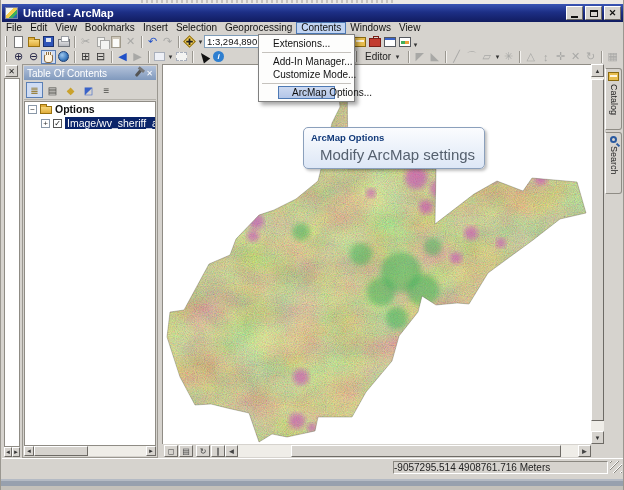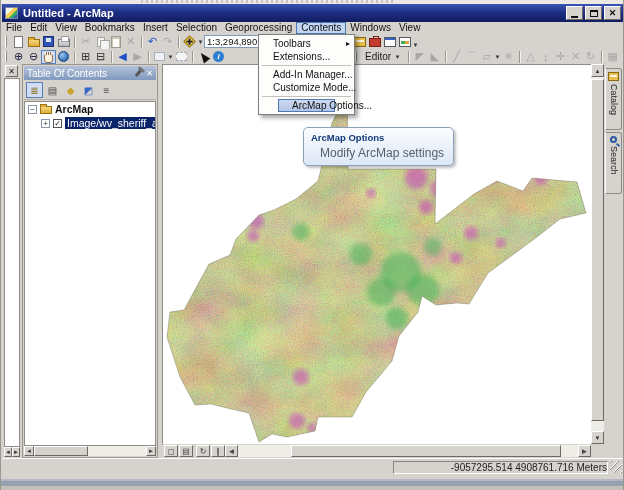--- a/index.html
+++ b/index.html
@@ -134,40 +134,40 @@
     border:1px solid; border-color:#fff #6d6a65 #6d6a65 #fff; }
 
   #tabstrip { left:602px; top:0; width:18px; height:394px; }
   .vtab { position:absolute; left:0; width:17px; height:62px; background:#d6d3ce; border:1px solid #8f8c85;
     border-left:1px solid #fff; border-radius:0 3px 3px 0; display:flex; flex-direction:column; align-items:center; padding-top:3px; gap:3px; }
   .vtab .lbl { writing-mode:vertical-rl; font-size:9px; color:#222; }
 
   
   #status { left:1px; top:458px; width:622px; height:17px; background:#d6d3ce; border-top:1px solid #fff; }
   #coords { position:absolute; right:16px; top:2px; width:215px; height:13px; font-size:10px; color:#222;
-    text-align:right; line-height:12px; border:1px solid; border-color:#8a8780 #fff #fff #8a8780; background:#d6d3ce; }
+    text-align:left; line-height:12px; border:1px solid; border-color:#8a8780 #fff #fff #8a8780; background:#d6d3ce; }
   #gripc { position:absolute; right:2px; bottom:2px; width:12px; height:12px;
     background:repeating-linear-gradient(135deg,#fff 0 1px,#8a8780 1px 2px,transparent 2px 5px); }
   #bstrip { left:0; top:475px; width:624px; height:15px;
     background:linear-gradient(180deg,#d6d3ce 0 4px,#b4bac4 4px 6px,#97a0ae 6px 11px,#c3c0ba 11px); }
 
   
   #cmenu { left:257px; top:34px; width:97px; background:#fdfdfc; border:1px solid #808080;
     box-shadow:3px 3px 4px rgba(0,0,0,.35); padding:2px 0; z-index:50; }
   .mrow { height:13px; line-height:13px; font-size:10px; padding-left:14px; position:relative; color:#111; white-space:nowrap; }
   .mrow .sub { position:absolute; right:4px; top:0; font-size:8px; }
   .mrow.hl { background:linear-gradient(180deg,#cdd9f0,#b3c6e8); border:1px solid #4d79b4; line-height:11px;
     margin:0 19px; padding-left:13px; }
   .msep { height:1px; background:#c5c2bd; margin:2px 3px; }
 
   
   #tip { left:302px; top:127px; z-index:51; background:linear-gradient(180deg,#fbfcfe,#dde7f6);
     border:1px solid #8ba0bc; box-shadow:2px 2px 3px rgba(0,0,0,.25); padding:4px 9px 5px 7px; border-radius:5px; }
   #tip .tt { font-size:9.5px; font-weight:bold; color:#123a7a; white-space:nowrap; }
-  #tip .td { font-size:12px; color:#55606e; margin:3px 0 0 9px; white-space:nowrap; }
+  #tip .td { font-size:15px; color:#55606e; margin:3px 0 0 9px; white-space:nowrap; }
 </style>
 </head>
 <body>
 
 <div id="win">
 
   <div id="sliver" class="abs">
       <div class="smudge"></div>
     </div>
 
@@ -375,21 +375,21 @@
         <span class="tocbtn pressed c1">≣</span>
         <span class="tocbtn">▤</span>
         <span class="tocbtn c2">◆</span>
         <span class="tocbtn c3">◩</span>
         <span class="tocbtn">≡</span>
       </div>
       <div id="tocTree">
         <div class="trow">
           <span class="exp">−</span>
           <span class="ic fld"></span>
-          <b>ArcMap</b>
+          <b>Options</b>
         </div>
         <div class="trow lv2">
           <span class="exp">+</span>
           <span class="cb">✓</span>
           <span class="layname">Image/wv_sheriff_associatio</span>
         </div>
       </div>
       <div class="scrollbar-h">
         <span class="sbtn" style="width:10px;height:10px">◄</span>
         <span class="thumb-h" style="width:54px"></span>
@@ -482,21 +482,20 @@
     </div>
   </div>
 
   <div id="status" class="abs">
     <div id="coords">-9057295.514 4908761.716 Meters</div>
     <div id="gripc"></div>
   </div>
   <div id="bstrip" class="abs"></div>
 
   <div id="cmenu" class="abs">
-    <div class="mrow"><span>Toolbars</span><span class="sub">▸</span></div>
     <div class="mrow"><span>Extensions...</span></div>
     <div class="msep"></div>
     <div class="mrow"><span>Add-In Manager...</span></div>
     <div class="mrow"><span>Customize Mode...</span></div>
     <div class="msep"></div>
     <div class="mrow hl"><span>ArcMap Options...</span></div>
   </div>
 
   <div id="tip" class="abs">
     <div class="tt">ArcMap Options</div>

